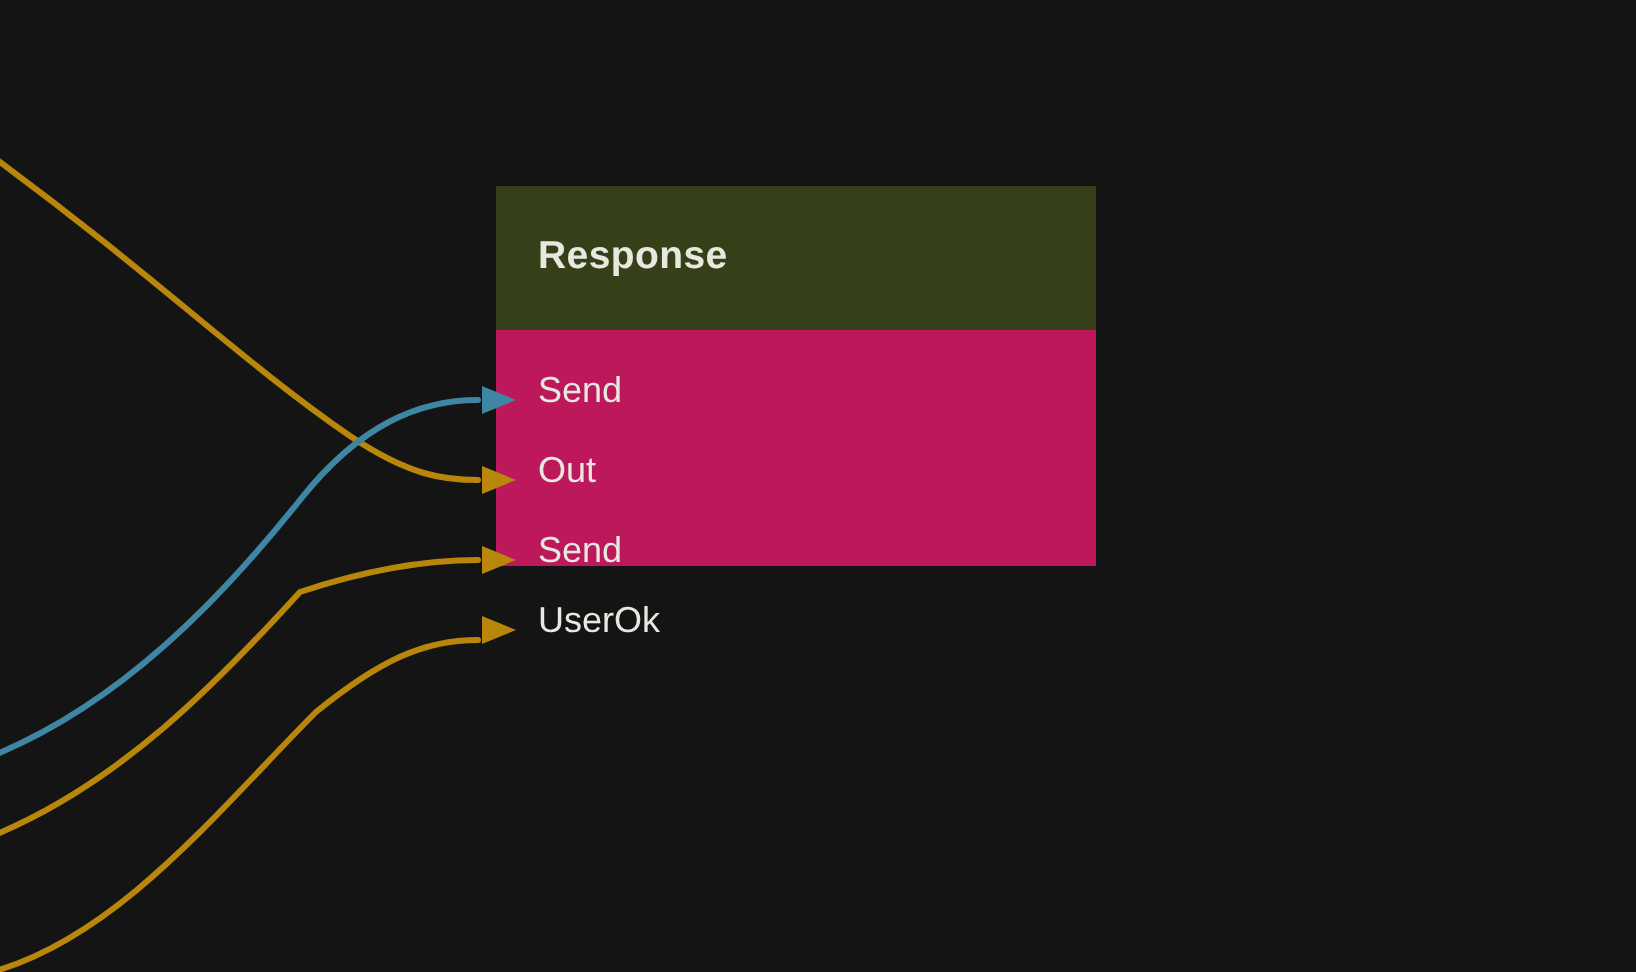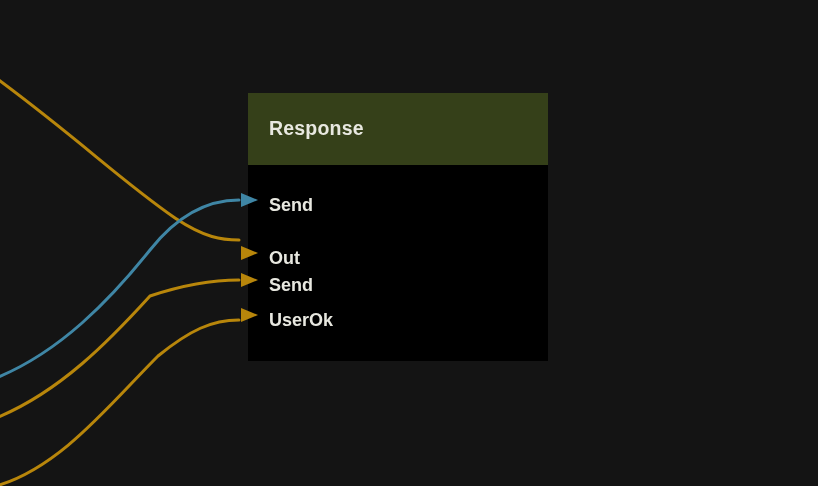--- a/index.html
+++ b/index.html
@@ -27,22 +27,22 @@
     top: 0;
     width: 818px;
     height: 486px;
     pointer-events: none;
   }
   .node {
     position: absolute;
     left: 248px;
     top: 93px;
     width: 300px;
-    height: 268px;
-    background: #000000;
+    height: 190px;
+    background: #be185d;
     box-sizing: border-box;
   }
   .node-header {
     height: 72px;
     background: #354019;
     display: flex;
     align-items: center;
     padding-left: 21px;
     box-sizing: border-box;
   }
@@ -55,22 +55,21 @@
   }
   .node-body {
     position: relative;
     height: 192px;
   }
   .port-row {
     position: absolute;
     left: 0;
     height: 28px;
     display: flex;
-    align-items: flex-end;
-    font-weight: bold;
+    align-items: flex-start;
   }
   .port-label {
     color: #e8e8e0;
     font-size: 18px;
     line-height: 1;
     padding-left: 21px;
     white-space: nowrap;
   }
   .port-arrow {
     position: absolute;
@@ -99,21 +98,21 @@
       <span class="node-title">Response</span>
     </div>
     <div class="node-body">
       <div id="port-container">
           <div class="port-row" style="top: 21px;">
             <svg class="port-arrow" viewBox="0 0 20 22">
               <polygon points="2,4 2,18 19,11" fill="#3f86a5"></polygon>
             </svg>
             <span class="port-label">Send</span>
           </div>
-          <div class="port-row" style="top: 74px;">
+          <div class="port-row" style="top: 61px;">
             <svg class="port-arrow" viewBox="0 0 20 22">
               <polygon points="2,4 2,18 19,11" fill="#b8860b"></polygon>
             </svg>
             <span class="port-label">Out</span>
           </div>
           <div class="port-row" style="top: 101px;">
             <svg class="port-arrow" viewBox="0 0 20 22">
               <polygon points="2,4 2,18 19,11" fill="#b8860b"></polygon>
             </svg>
             <span class="port-label">Send</span>

